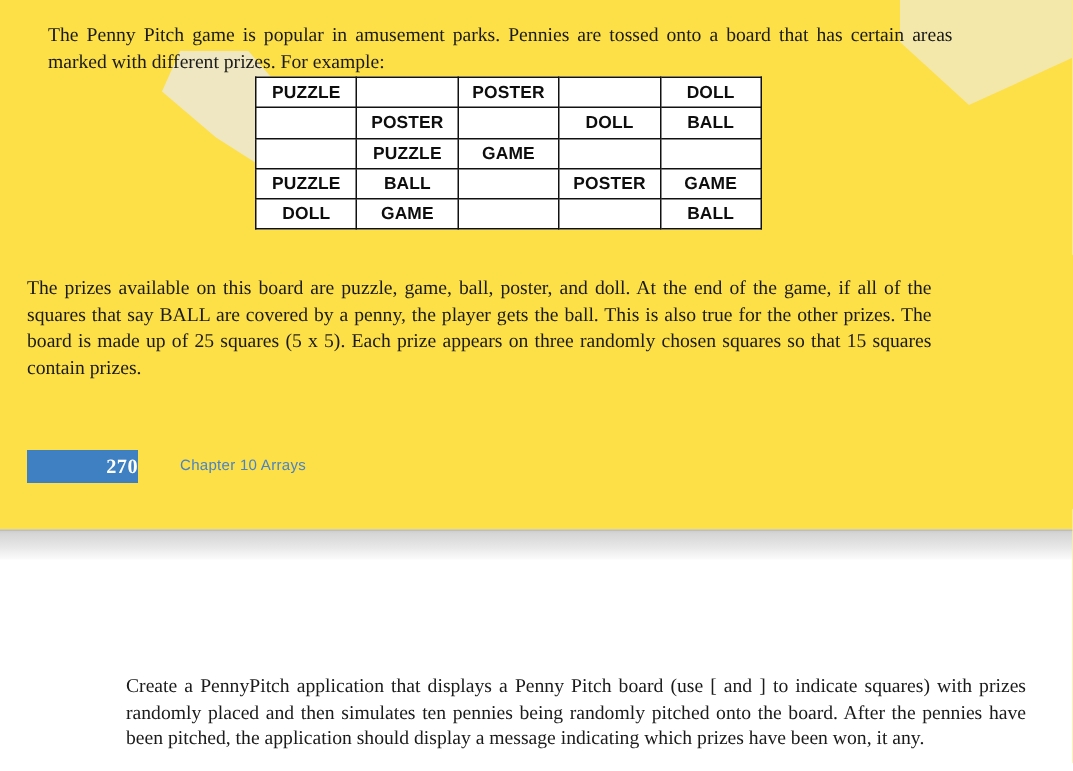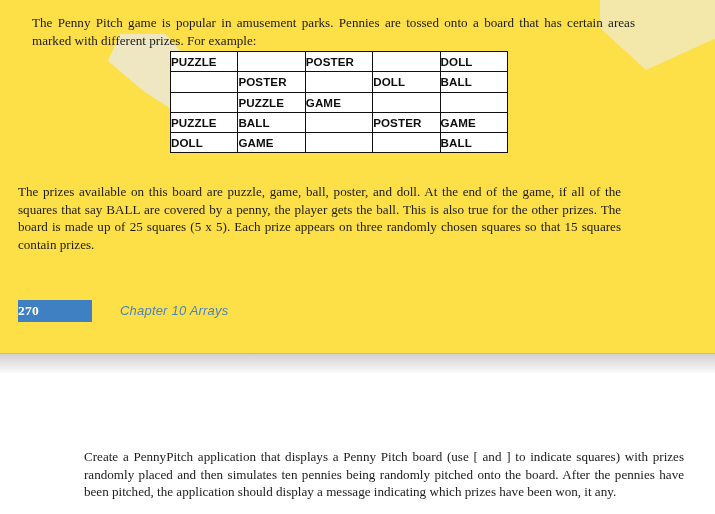--- a/index.html
+++ b/index.html
@@ -79,20 +79,21 @@
     left: 170px;
     top: 51px;
     border-collapse: collapse;
     z-index: 2;
     background: #fff;
   }
   #penny-pitch-board td {
     width: 66.4px;
     height: 19.3px;
     border: 1.4px solid #111111;
+    text-align: center;
     vertical-align: middle;
     font-family: "Liberation Sans", sans-serif;
     font-size: 11.6px;
     font-weight: 600;
     letter-spacing: .1px;
     color: #0d0d0d;
     padding: 0;
     line-height: 19.3px;
     white-space: nowrap;
   }
@@ -112,30 +113,29 @@
     left: 18px;
     top: 2px;
     width: 74px;
     height: 22px;
     background: #3f80c2;
     color: #ffffff;
     font-family: "Liberation Serif", serif;
     font-weight: bold;
     font-size: 13.5px;
     line-height: 22px;
-    text-align: left;
+    text-align: right;
     letter-spacing: .3px;
   }
   #chapter-label {
     position: absolute;
     left: 120px;
     top: 3px;
     font-family: "Liberation Sans", sans-serif;
-    font-style: italic;
-    font-size: 13px;
+    font-size: 10px;
     color: #4a82c4;
     line-height: 20px;
     letter-spacing: .2px;
     text-align: center;
   }
 
   
   #page-separator {
     position: absolute;
     left: 0;

